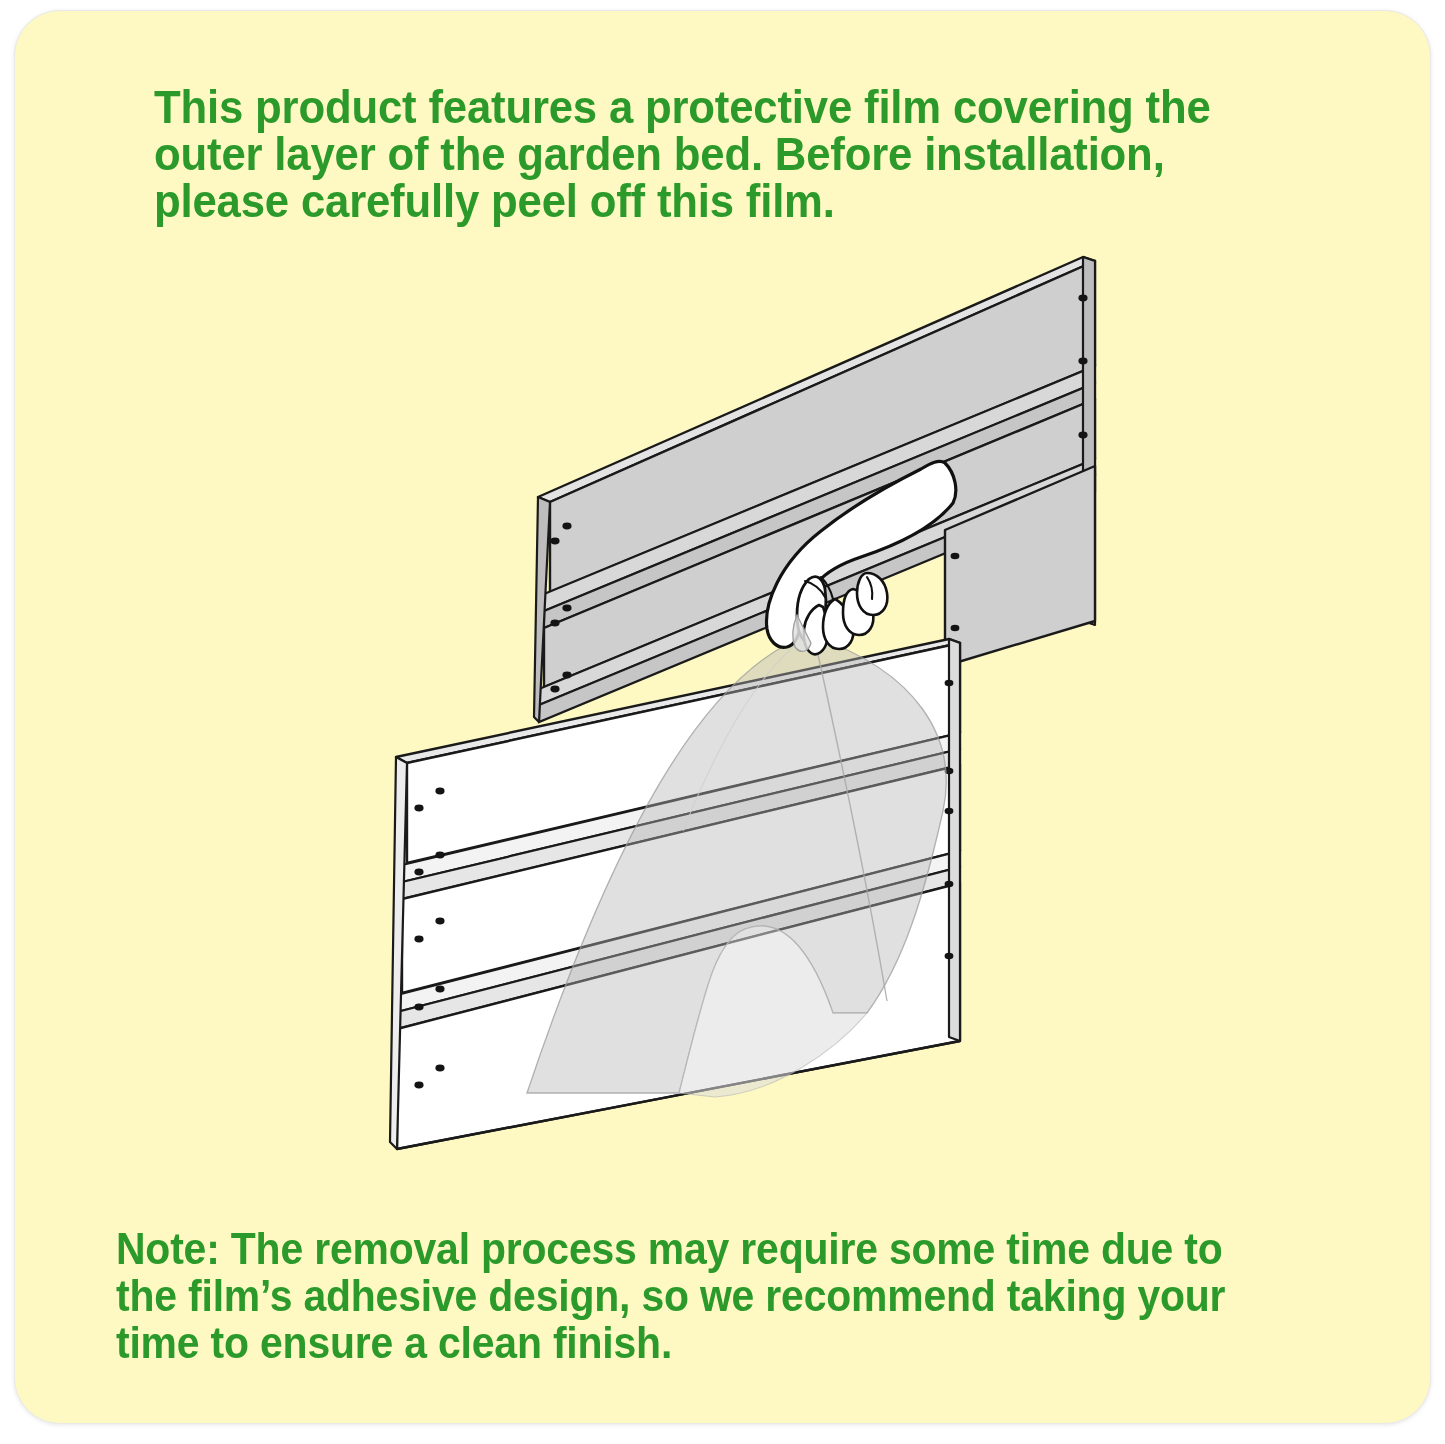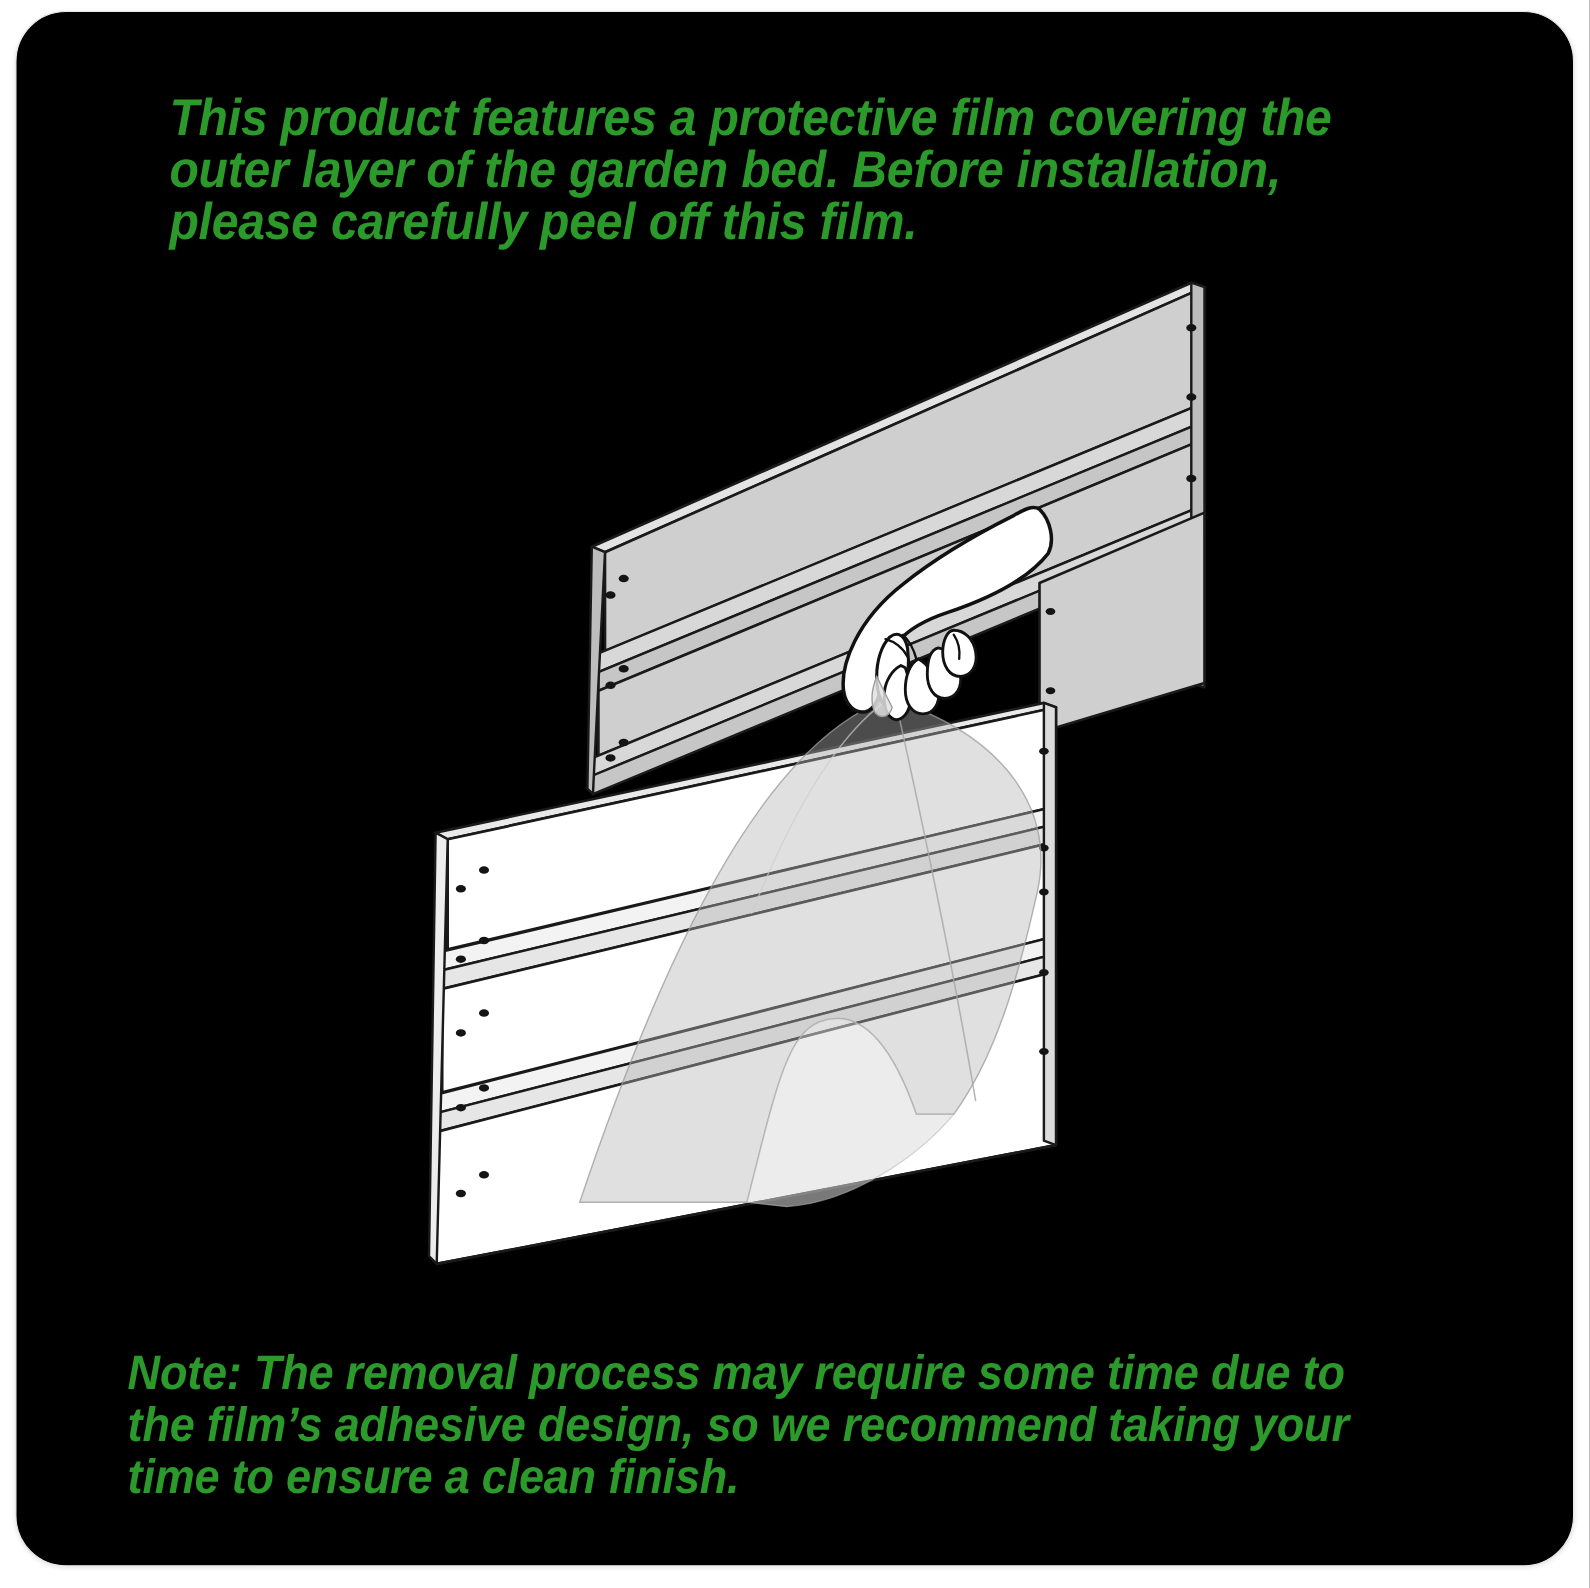--- a/index.html
+++ b/index.html
@@ -13,27 +13,26 @@
     font-family: "Liberation Sans", sans-serif;
     overflow: hidden;
   }
 
   #card {
     position: absolute;
     left: 14px;
     top: 10px;
     width: 1417px;
     height: 1414px;
-    background: #000000;
+    background: #fef9c3;
     border-radius: 46px;
     border: 1px solid #e9e9e9;
     box-shadow: 0 1px 4px rgba(0,0,0,0.10);
     box-sizing: border-box;
     overflow: hidden;
-    font-style: italic;
   }
 
   .note-text {
     position: absolute;
     color: #2b9a2b;
     font-weight: bold;
     font-stretch: condensed;
     letter-spacing: -0.2px;
     white-space: pre-line;
     -webkit-font-smoothing: antialiased;

